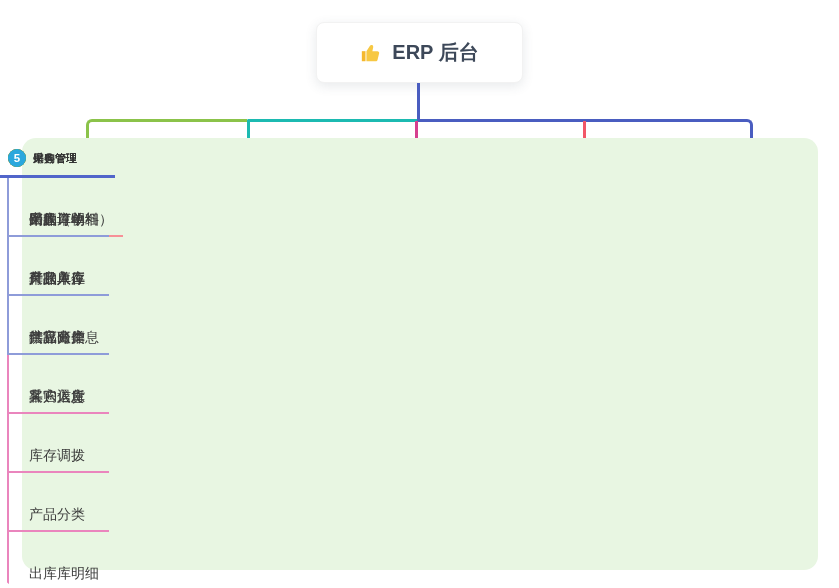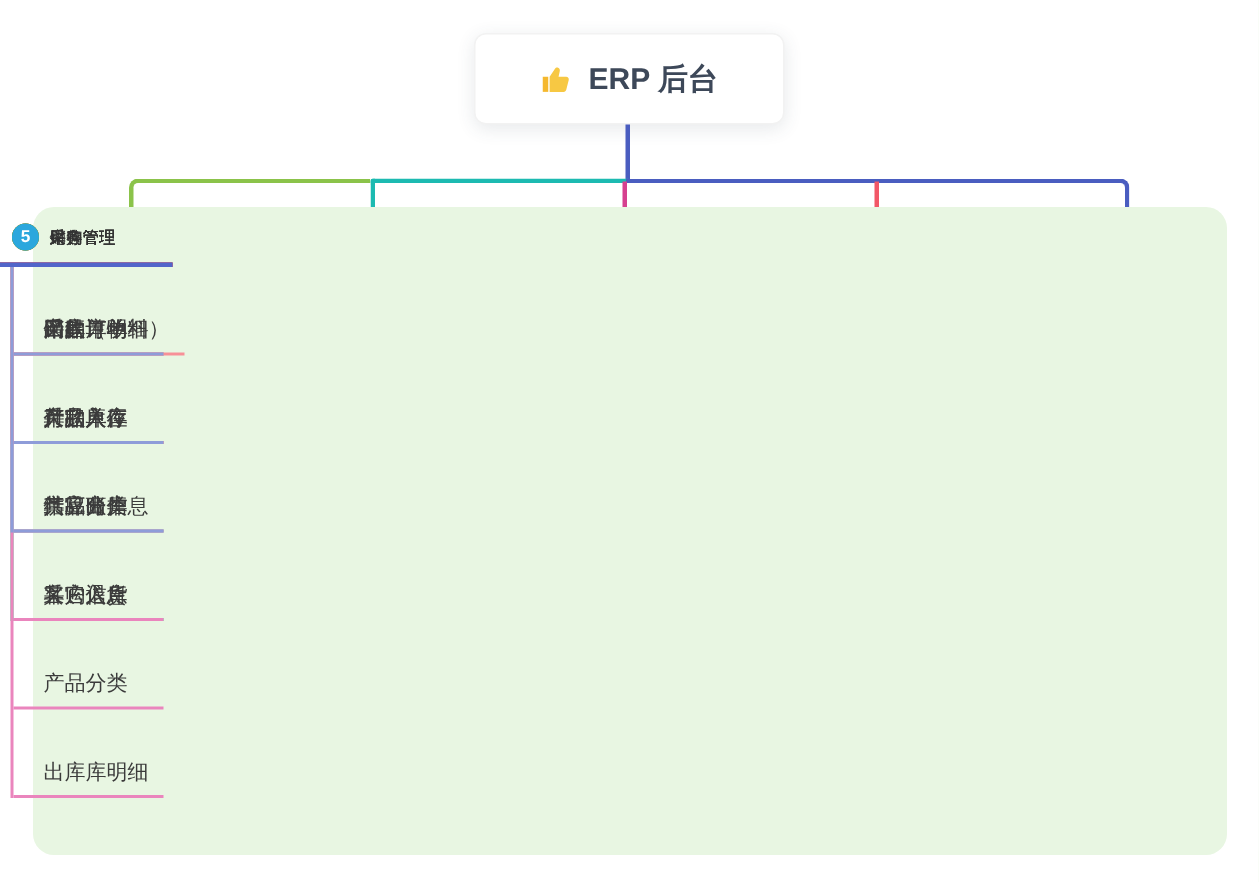--- a/index.html
+++ b/index.html
@@ -120,20 +120,21 @@
   <div class="branch" style="--main: #d6408f; --light: #ea85bd; --badge: #f9b41e;">
     <div class="branch-header">
       <span class="branch-badge">3</span>
       <span class="branch-label">库存管理</span>
     </div>
     <ul class="branch-items">
       <li class="branch-item">出库库明细</li>
       <li class="branch-item">产品库存</li>
       <li class="branch-item">其它出库</li>
       <li class="branch-item">其它入库</li>
+      <li class="branch-item">库存调拨</li>
       <li class="branch-item">产品分类</li>
       <li class="branch-item">出库库明细</li>
     </ul>
   </div>
 
   <div class="branch" style="--main: #f25767; --light: #f79097; --badge: #2fb750;">
     <div class="branch-header">
       <span class="branch-badge">4</span>
       <span class="branch-label">采购管理</span>
     </div>

